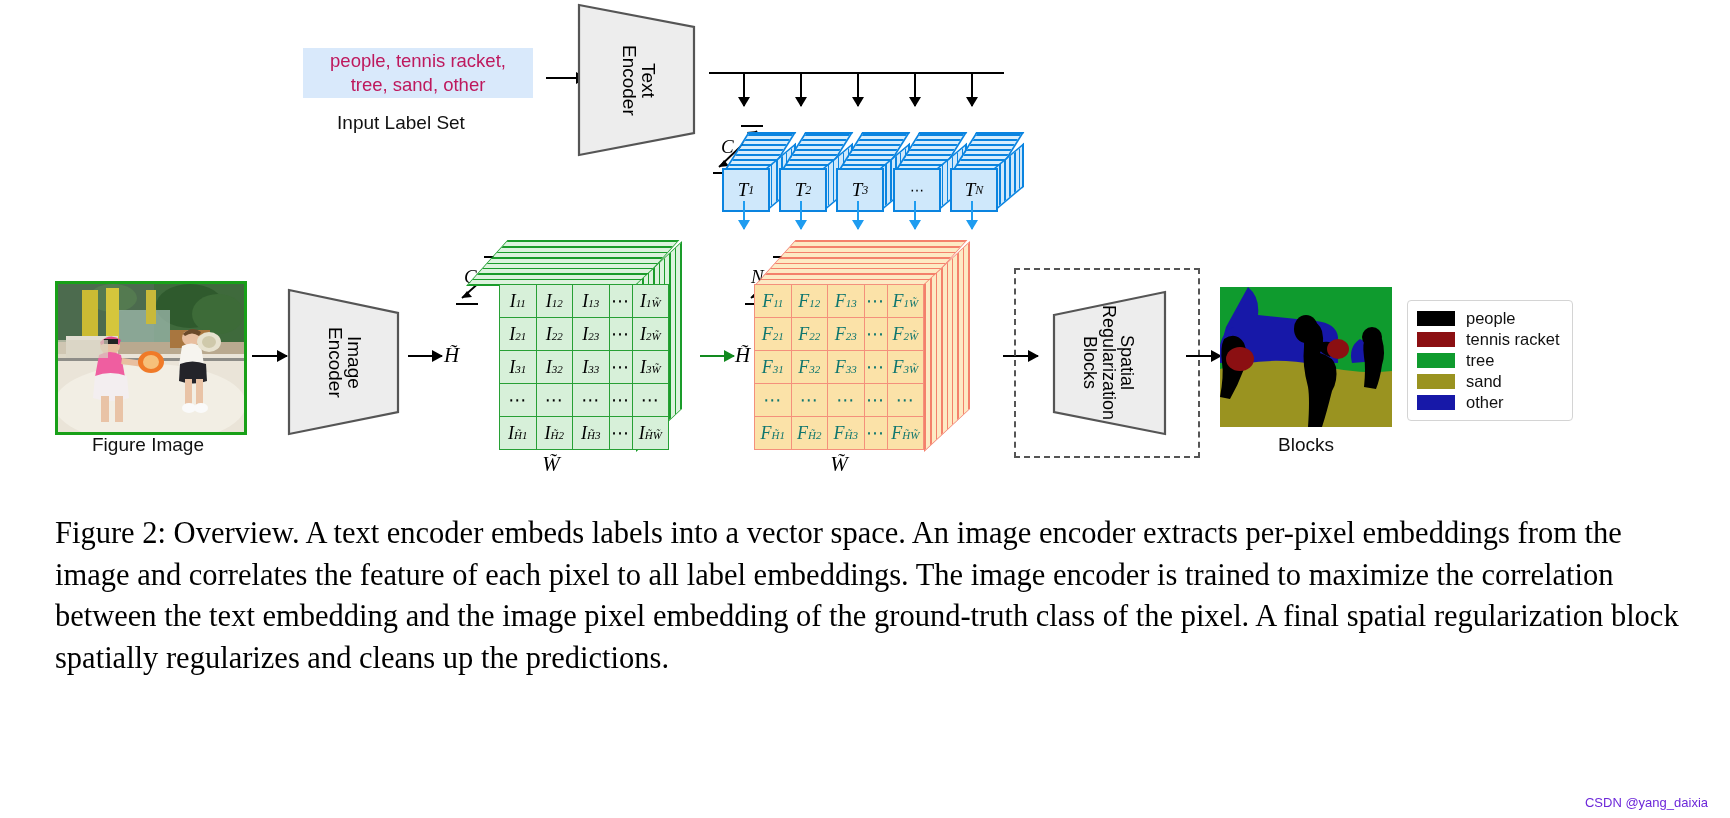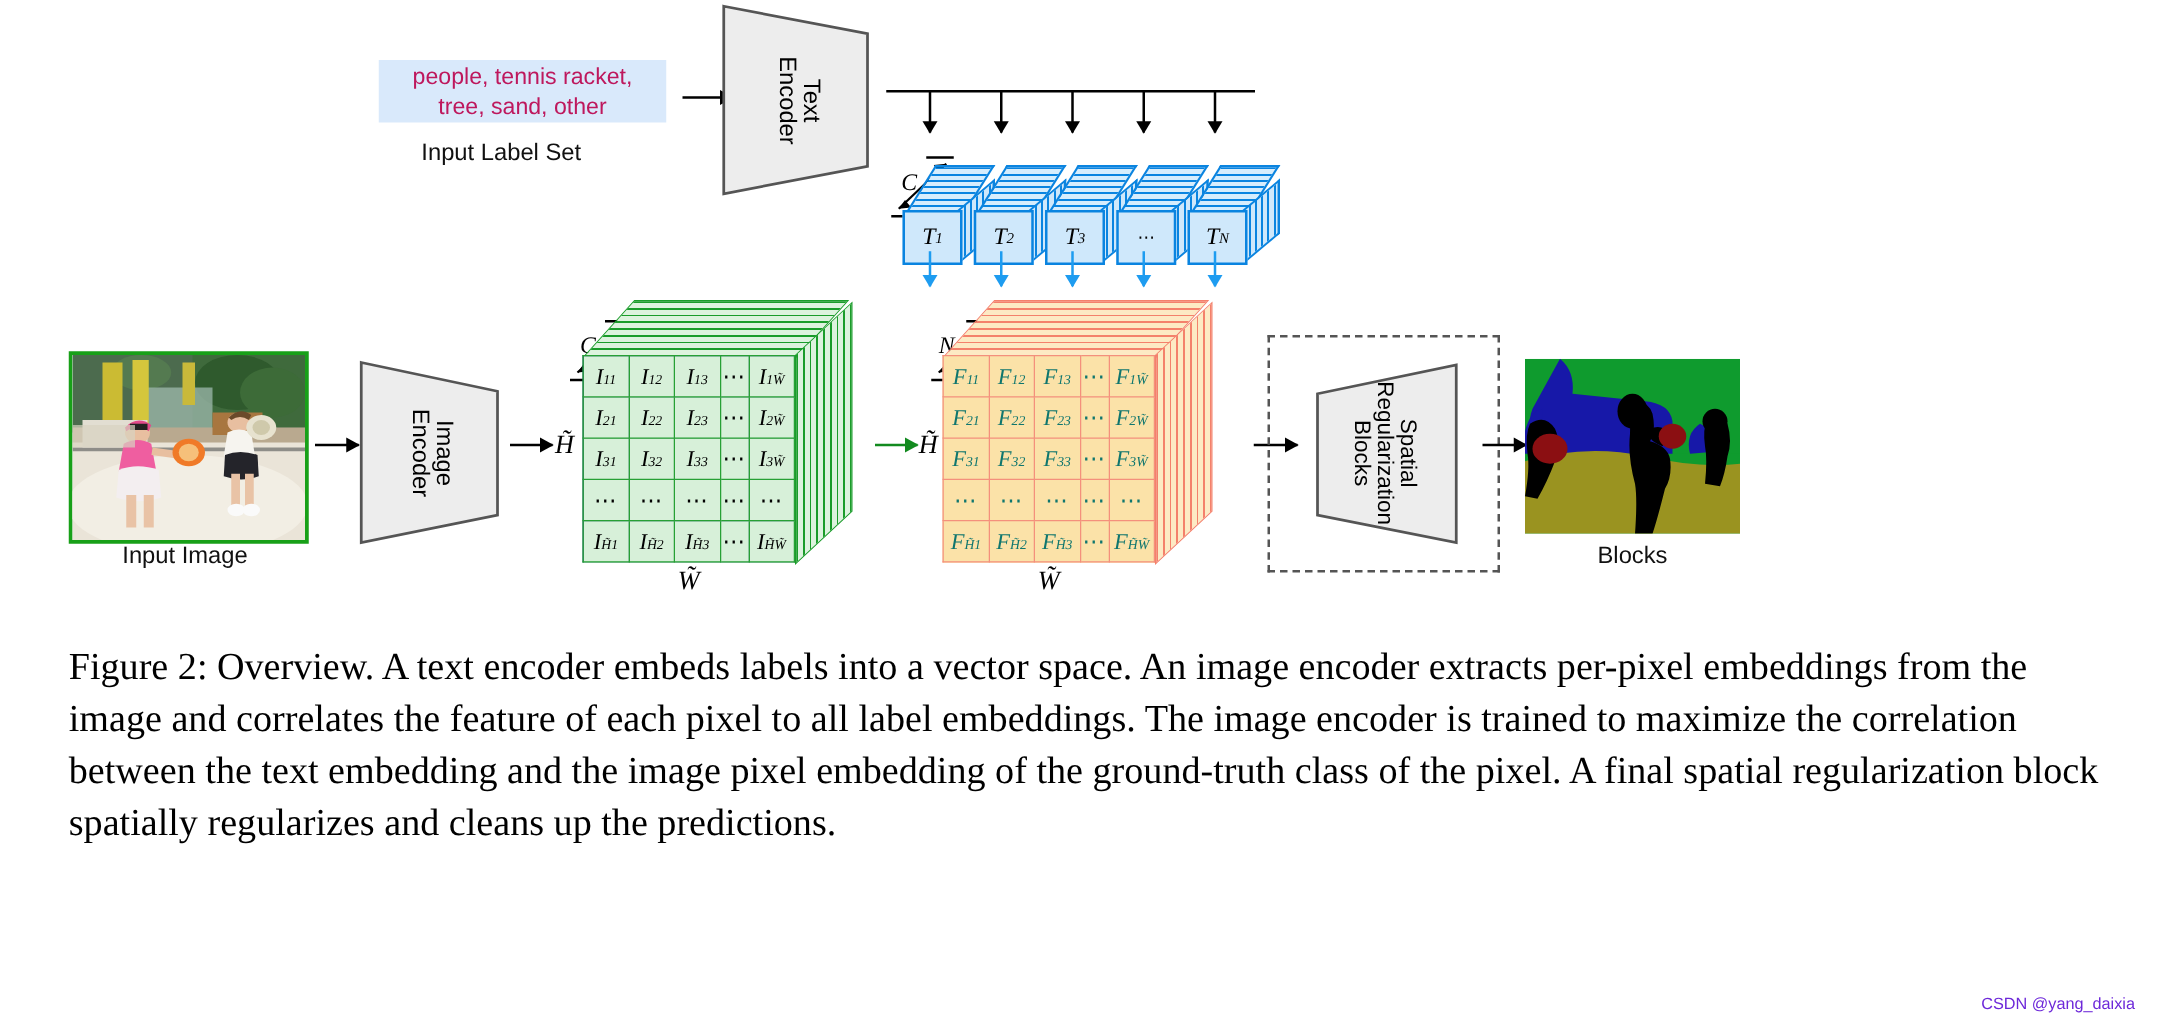--- a/index.html
+++ b/index.html
@@ -98,21 +98,21 @@
 
   
   #cube-I .top{
     background:repeating-linear-gradient(to bottom,#1a9c2a 0px,#1a9c2a 1.4px,#ddf3de 1.4px,#ddf3de 5.4px);
     border:1.6px solid #1a9c2a;
   }
   #cube-I .rightside{
     background:repeating-linear-gradient(to right,#1a9c2a 0px,#1a9c2a 1.4px,#ddf3de 1.4px,#ddf3de 5.4px);
     border:1.6px solid #1a9c2a;
   }
-  #grid-I{background:#0c4a6e;}
+  #grid-I{background:#0c4a6e;margin-left:33px;}
   #grid-I td{border:1.4px solid #27a035;color:#000;font-size:18px;background:#d7f0d9;}
 
   
   #cube-F .top{
     background:repeating-linear-gradient(to bottom,#f4816b 0px,#f4816b 1.4px,#fdeac4 1.4px,#fdeac4 5.4px);
     border:1.6px solid #f4816b;
   }
   #cube-F .rightside{
     background:repeating-linear-gradient(to right,#f4816b 0px,#f4816b 1.4px,#fdeac4 1.4px,#fdeac4 5.4px);
     border:1.6px solid #f4816b;
@@ -280,21 +280,21 @@
       <path d="M122 80 q12 -5 26 0 l1 17 q-14 5 -28 0 z" fill="#24242a"></path>
       <rect x="127" y="95" width="7" height="26" fill="#e9c3a6"></rect>
       <rect x="138" y="95" width="7" height="26" fill="#e9c3a6"></rect>
       <ellipse cx="131" cy="124" rx="7" ry="5" fill="#fafafa"></ellipse>
       <ellipse cx="143" cy="124" rx="7" ry="5" fill="#fafafa"></ellipse>
       <ellipse cx="151" cy="58" rx="12" ry="10" fill="#e7e2cf"></ellipse>
       <ellipse cx="151" cy="58" rx="7" ry="6" fill="#cfc9ab"></ellipse>
       <rect x="0" y="56" width="50" height="18" fill="#d9d3c1" opacity="0.7"></rect>
     </svg>
   </div>
-  <div class="abs label" style="left:45px;top:434px;width:206px;">Input Image</div>
+  <div class="abs label" style="left:45px;top:434px;width:206px;">Figure Image</div>
 
   <div class="arrow-h" style="left:252px;top:355px;width:35px;"></div>
 
   <div class="trap" style="left:286px;top:287px;width:118px;height:150px;">
     <svg width="118" height="150" viewBox="0 0 118 150">
       <polygon points="3,3 112,26 112,125 3,147" fill="#ededed" stroke="#555" stroke-width="2.2"></polygon>
     </svg>
     <div class="inner">
       <div class="vtext">Image
 Encoder</div>
@@ -452,17 +452,39 @@
       <ellipse cx="86" cy="42" rx="12" ry="14" fill="#000000"></ellipse>
       <path d="M100 56 q10 -4 16 4 l-6 10 q-10 -4 -12 -10 Z" fill="#000000"></path>
       <ellipse cx="118" cy="62" rx="11" ry="10" fill="#8b0f12"></ellipse>
 
       <path d="M146 48 q10 -6 16 4 q4 14 0 26 q-2 14 -6 24 l-12 -2 q2 -20 0 -30 q-2 -14 2 -22 Z" fill="#000000"></path>
       <ellipse cx="152" cy="50" rx="10" ry="10" fill="#000000"></ellipse>
     </svg>
   </div>
   <div class="abs label" style="left:1210px;top:434px;width:192px;">Blocks</div>
 
+  <div id="legend" style="left:1407px;top:300px;">
+    <div class="leg-row">
+      <span class="leg-sw" style="background:#000000;"></span>
+      <span class="leg-txt">people</span>
+    </div>
+    <div class="leg-row">
+      <span class="leg-sw" style="background:#8b0f12;"></span>
+      <span class="leg-txt">tennis racket</span>
+    </div>
+    <div class="leg-row">
+      <span class="leg-sw" style="background:#0f9b2e;"></span>
+      <span class="leg-txt">tree</span>
+    </div>
+    <div class="leg-row">
+      <span class="leg-sw" style="background:#9a9320;"></span>
+      <span class="leg-txt">sand</span>
+    </div>
+    <div class="leg-row">
+      <span class="leg-sw" style="background:#1718a8;"></span>
+      <span class="leg-txt">other</span>
+    </div>
+  </div>
 
 </div>
 
 <div id="caption">Figure 2: Overview. A text encoder embeds labels into a vector space. An image encoder extracts per-pixel embeddings from the image and correlates the feature of each pixel to all label embeddings. The image encoder is trained to maximize the correlation between the text embedding and the image pixel embedding of the ground-truth class of the pixel. A final spatial regularization block spatially regularizes and cleans up the predictions.</div>
 <div id="watermark">CSDN @yang_daixia</div>
 
 </body></html>

